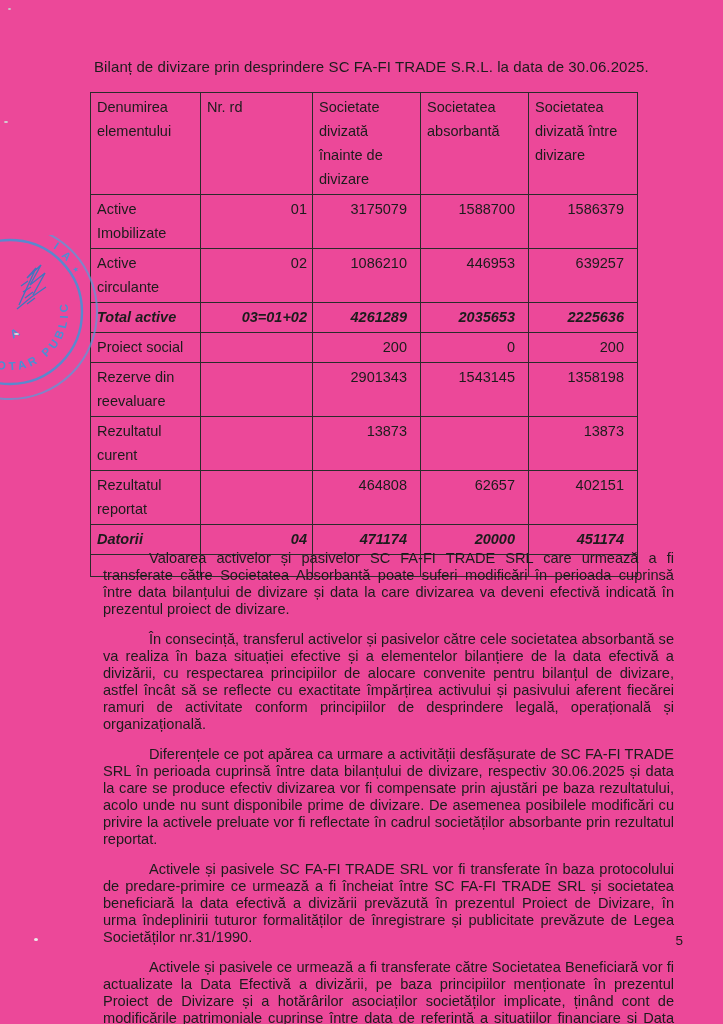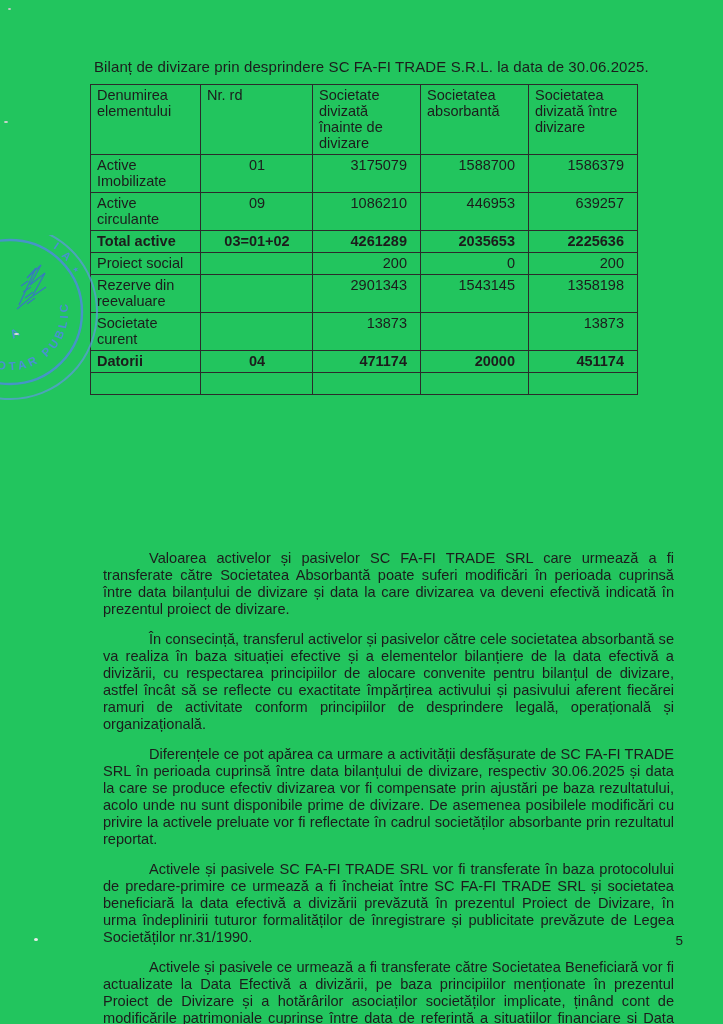--- a/index.html
+++ b/index.html
@@ -1,52 +1,52 @@
 <!DOCTYPE html>
 <html><head>
 <meta charset="utf-8">
 <style>
   html,body{margin:0;padding:0;background:#e9e9e9;}
   .page{
     position:relative;
     width:723px;height:1024px;
-    background:#22c55e;
+    background:#ec4899;
     overflow:hidden;
     font-family:"Liberation Sans", sans-serif;
     color:#1c1c1c;
   }
   .doc-title{
     position:absolute;left:94px;top:58px;width:560px;
     font-size:15px;letter-spacing:.1px;
     white-space:nowrap;
   }
   table.balance{
-    position:absolute;left:90px;top:84px;
+    position:absolute;left:90px;top:92px;
     border-collapse:collapse;
-    font-size:14.5px;line-height:16px;
+    font-size:14.5px;line-height:24px;
     table-layout:fixed;width:547px;
   }
   table.balance th, table.balance td{
     border:1.5px solid #2b2b2b;
     vertical-align:top;
     padding:2px 5px 3px 6px;
     font-weight:normal;
     text-align:left;
     overflow:hidden;
   }
   table.balance col.w0{width:110px;}
   table.balance col.w1{width:112px;}
   table.balance col.w2{width:108px;}
   table.balance col.w3{width:108px;}
   table.balance col.w4{width:109px;}
-  table.balance td.c1{text-align:center;}
+  table.balance td.c1{text-align:right;}
   table.balance td.c2, table.balance td.c3, table.balance td.c4{
     text-align:right;padding-right:13px;
   }
-  table.balance tr.bold-row td{font-weight:bold;}
+  table.balance tr.bold-row td{font-weight:bold;font-style:italic;}
   table.balance tr.empty-row td{height:16px;}
   .body-text{
     position:absolute;left:90px;top:537px;width:597px;
     font-size:14.6px;line-height:17px;
     text-align:justify;
   }
   .body-text p{
     margin:13px;text-indent:46px;
   }
   .page-number{
@@ -90,21 +90,21 @@
     <tbody>
         <tr>
           <td class="c0">Active Imobilizate</td>
           <td class="c1">01</td>
           <td class="c2">3175079</td>
           <td class="c3">1588700</td>
           <td class="c4">1586379</td>
         </tr>
         <tr>
           <td class="c0">Active circulante</td>
-          <td class="c1">09</td>
+          <td class="c1">02</td>
           <td class="c2">1086210</td>
           <td class="c3">446953</td>
           <td class="c4">639257</td>
         </tr>
         <tr class="bold-row">
           <td class="c0">Total active</td>
           <td class="c1">03=01+02</td>
           <td class="c2">4261289</td>
           <td class="c3">2035653</td>
           <td class="c4">2225636</td>
@@ -117,25 +117,32 @@
           <td class="c4">200</td>
         </tr>
         <tr>
           <td class="c0">Rezerve din reevaluare</td>
           <td class="c1"></td>
           <td class="c2">2901343</td>
           <td class="c3">1543145</td>
           <td class="c4">1358198</td>
         </tr>
         <tr>
-          <td class="c0">Societate curent</td>
+          <td class="c0">Rezultatul curent</td>
           <td class="c1"></td>
           <td class="c2">13873</td>
           <td class="c3"></td>
           <td class="c4">13873</td>
+        </tr>
+        <tr>
+          <td class="c0">Rezultatul reportat</td>
+          <td class="c1"></td>
+          <td class="c2">464808</td>
+          <td class="c3">62657</td>
+          <td class="c4">402151</td>
         </tr>
         <tr class="bold-row">
           <td class="c0">Datorii</td>
           <td class="c1">04</td>
           <td class="c2">471174</td>
           <td class="c3">20000</td>
           <td class="c4">451174</td>
         </tr>
         <tr class="empty-row">
           <td class="c0"></td>

